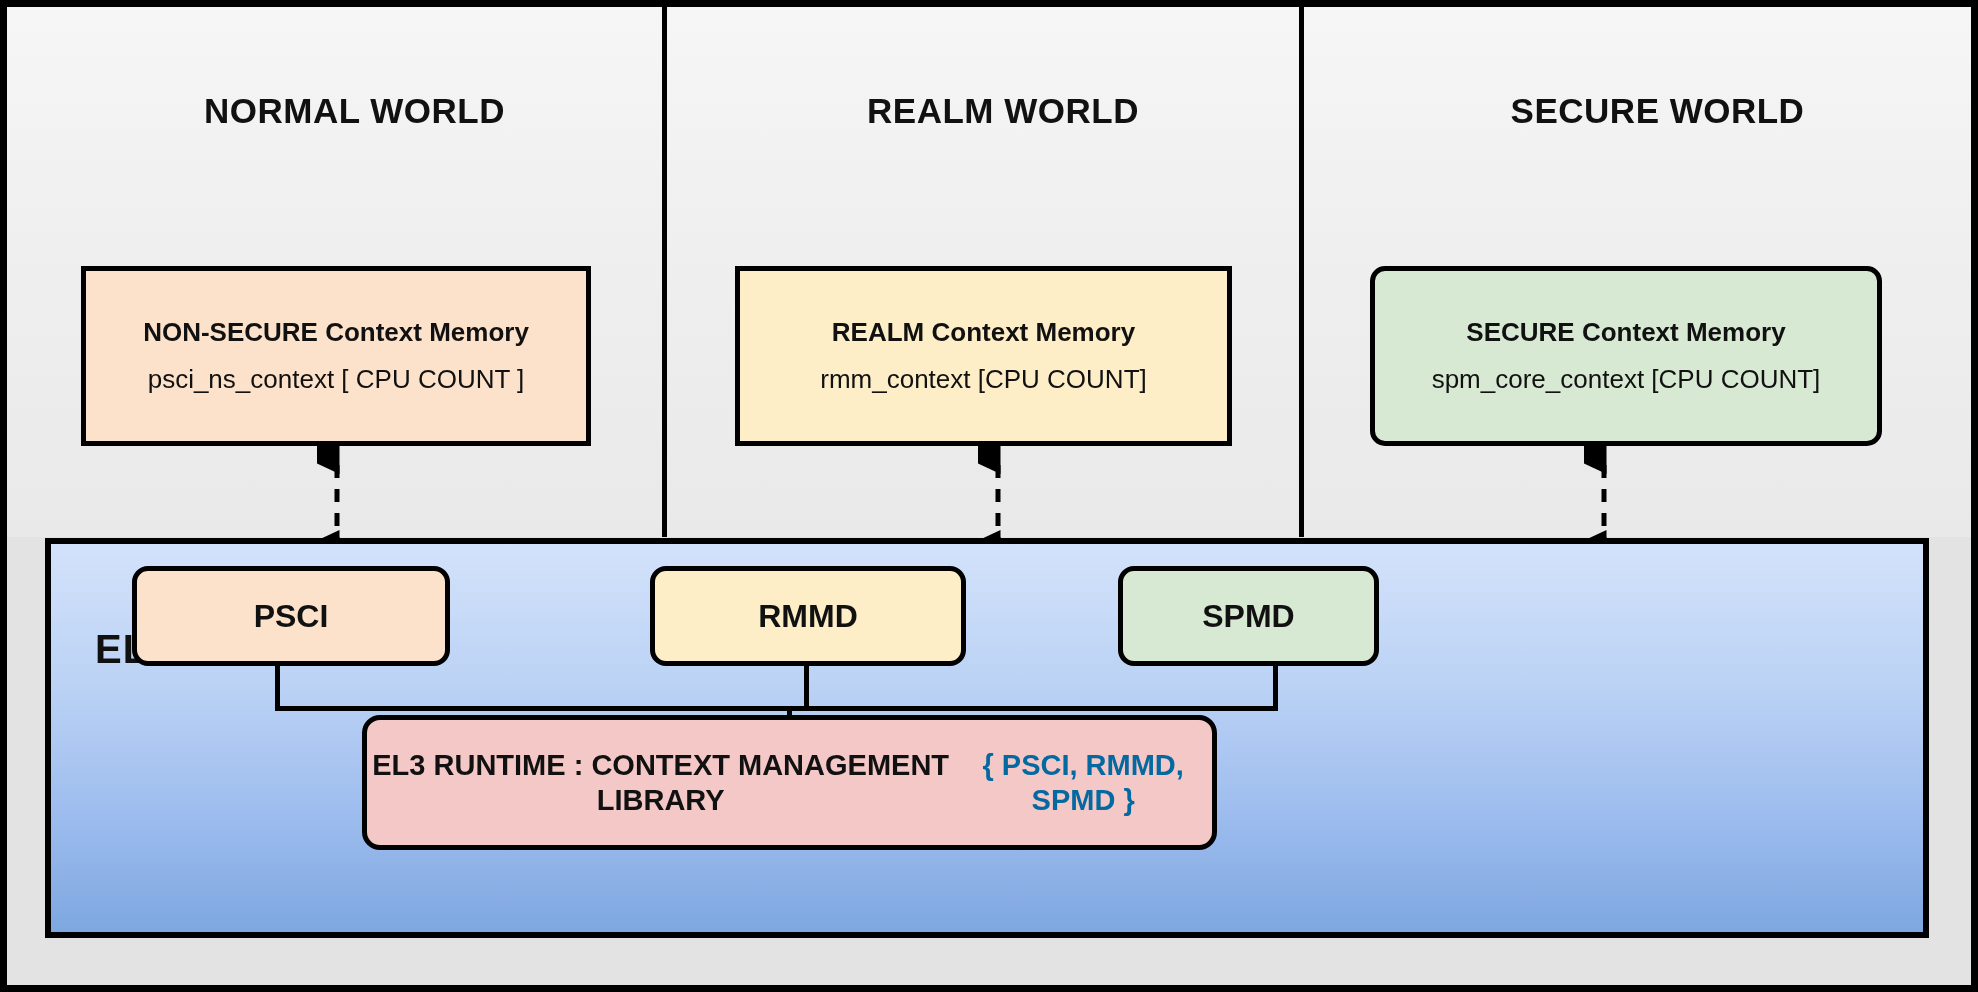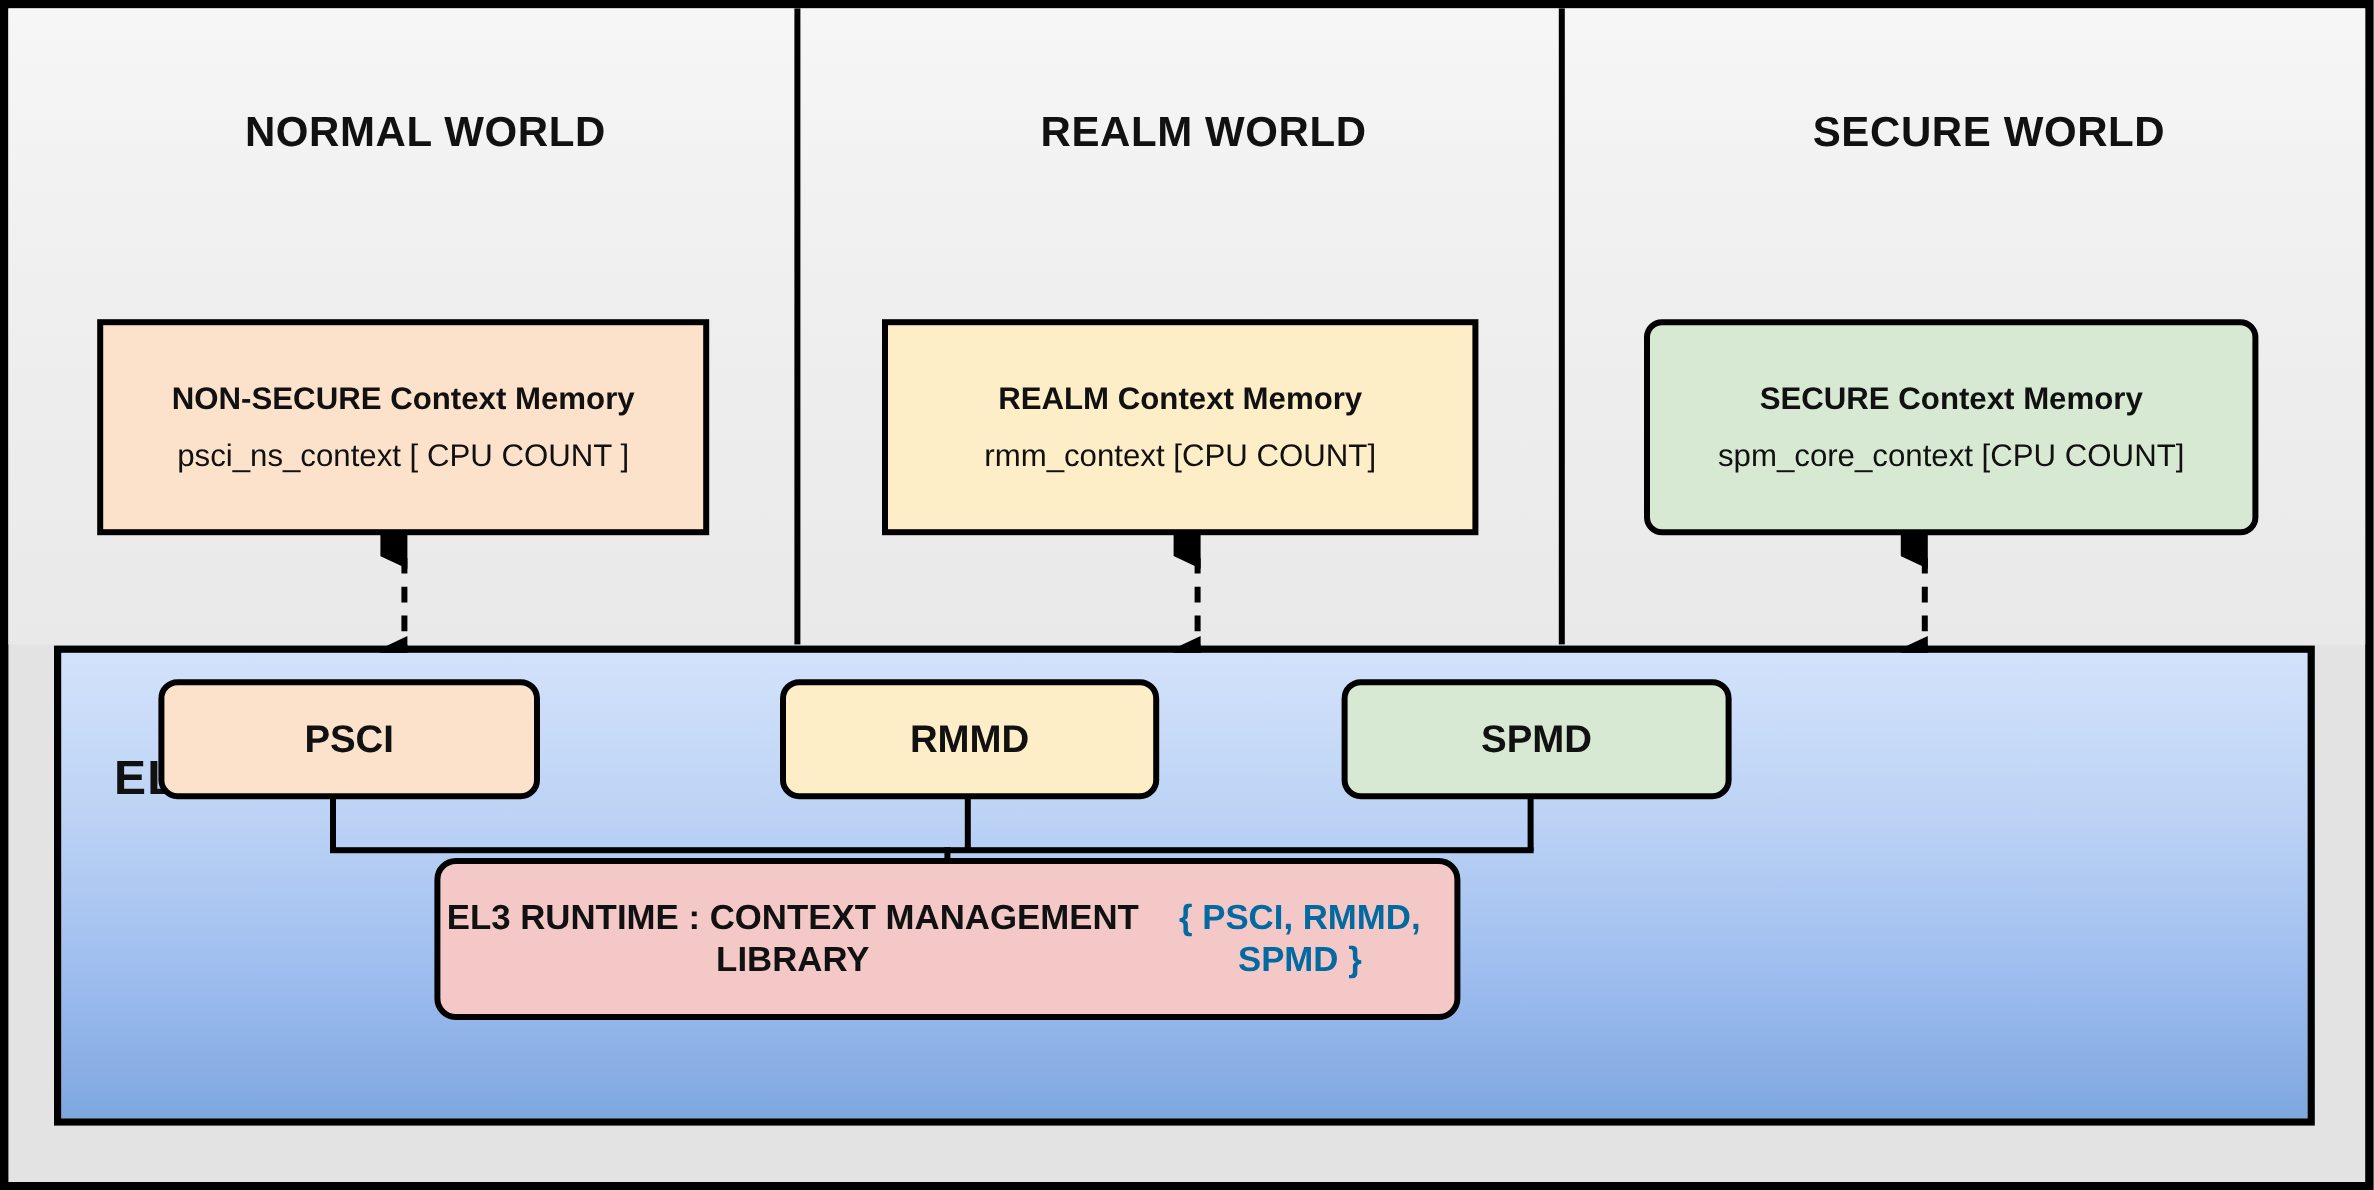--- a/index.html
+++ b/index.html
@@ -130,21 +130,21 @@
     border-radius: 16px;
     display: flex;
     align-items: center;
     justify-content: center;
     font-size: 32px;
     font-weight: bold;
     color: #111;
   }
   .disp.psci { left: 81px;   width: 318px; background: #fce2ca; }
   .disp.rmmd { left: 599px;  width: 316px; background: #fdeec7; }
-  .disp.spmd { left: 1067px; width: 325px; background: #d8e9d3; text-align: right; }
+  .disp.spmd { left: 1067px; width: 261px; background: #d8e9d3; text-align: right; }
 
   
   .runtime {
     position: absolute;
     left: 311px;
     top: 171px;
     width: 855px;
     height: 135px;
     box-sizing: border-box;
     border: 5px solid #000000;

